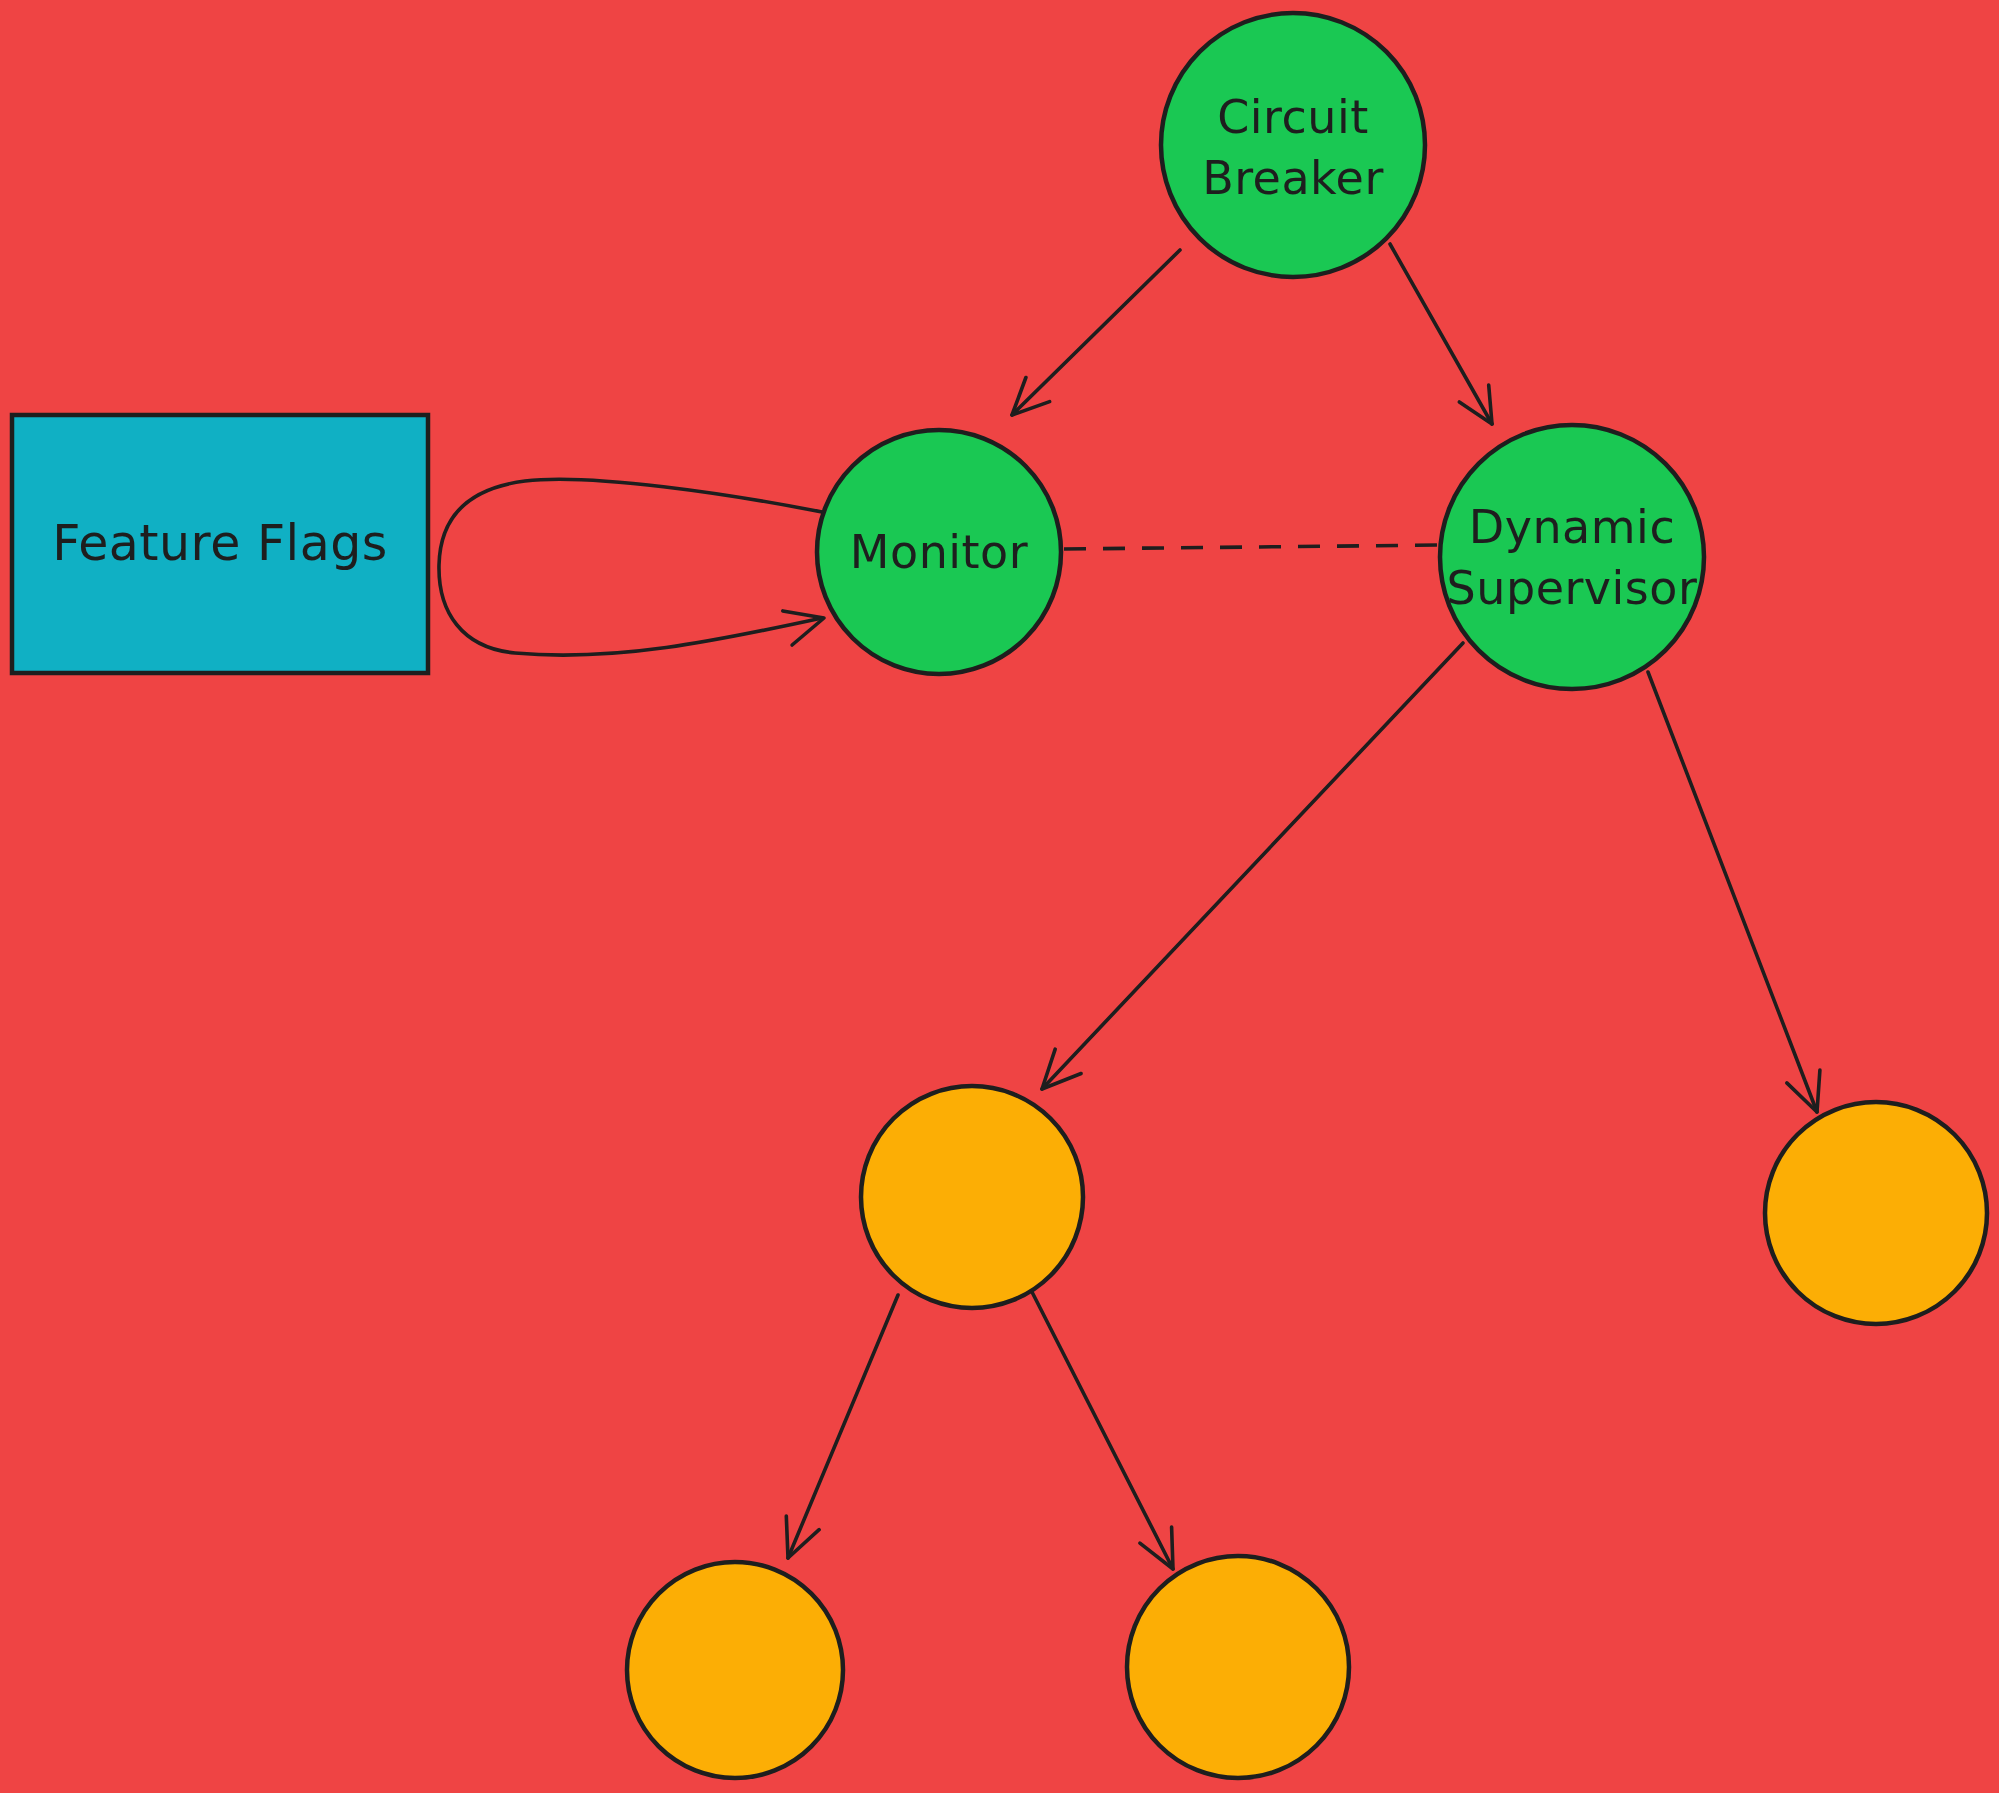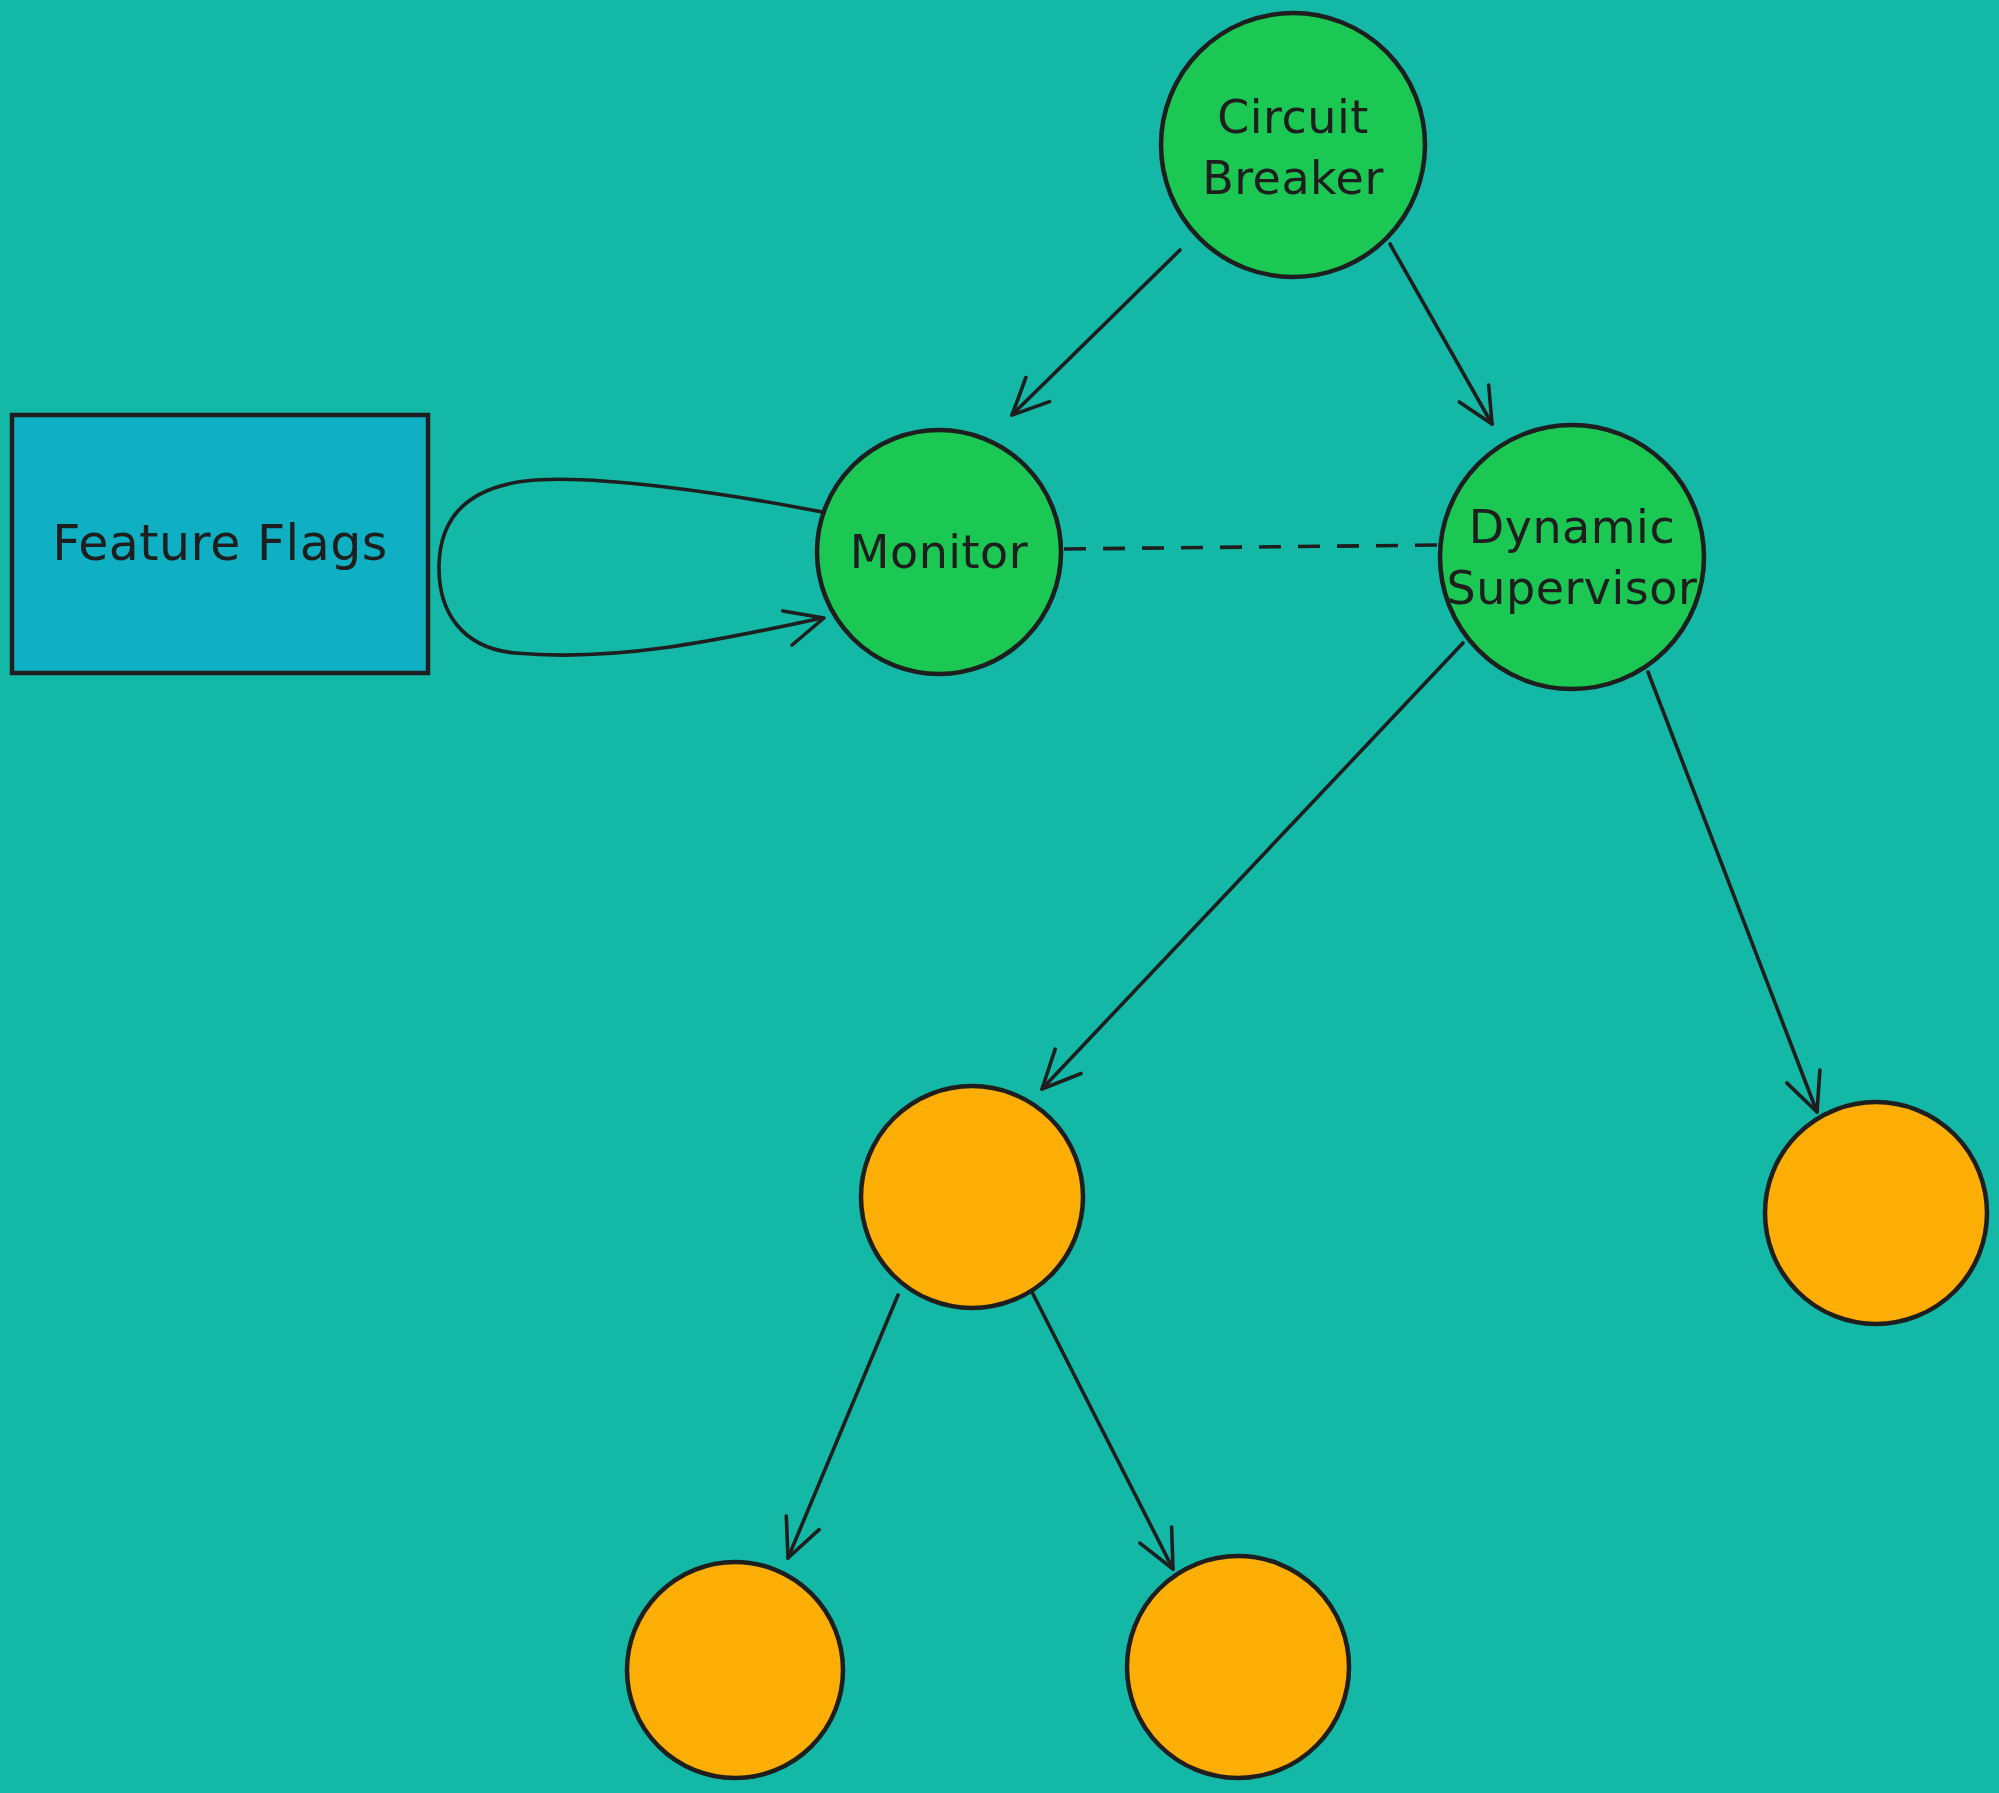--- a/index.html
+++ b/index.html
@@ -5,21 +5,21 @@
   html, body {
     margin: 0;
     padding: 0;
     background: #ffffff;
     font-family: "DejaVu Sans", sans-serif;
   }
   .canvas-wrap {
     width: 1999px;
     height: 1793px;
     position: relative;
-    background: #14b8a6;
+    background: #ef4444;
     text-decoration: underline;
   }
   svg { display: block; }
   .edge-line {
     fill: none;
     stroke: #1e1e1e;
     stroke-width: 3.6;
     stroke-linecap: round;
     stroke-linejoin: round;
   }

